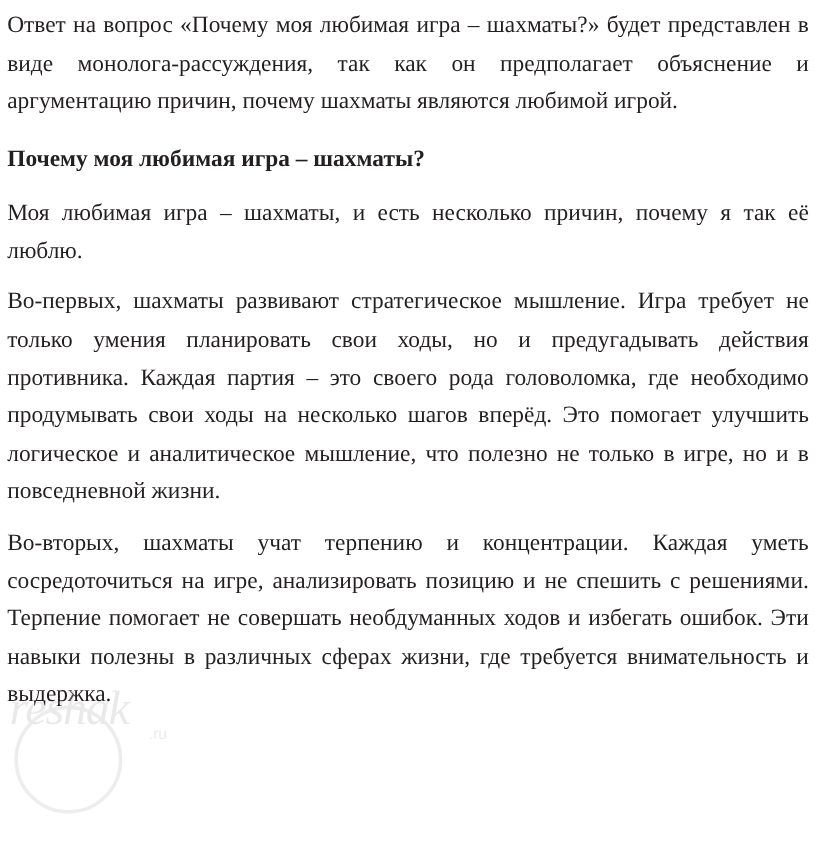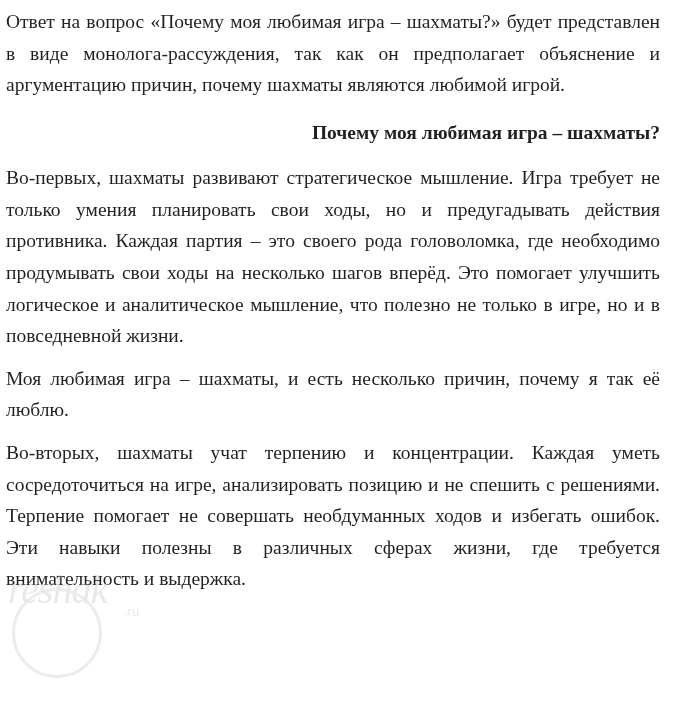--- a/index.html
+++ b/index.html
@@ -13,38 +13,38 @@
     font-family: "Liberation Serif", "DejaVu Serif", serif;
     color: #231f20;
     overflow: hidden;
     position: relative;
   }
   .page {
     position: relative;
     width: 680px;
     height: 716px;
     box-sizing: border-box;
-    padding: 4px 20px 0 6px;
+    padding: 4px 6px 0 6px;
   }
   .para {
     font-size: 19.5px;
     line-height: 1.62;
     text-align: justify;
     text-justify: inter-word;
     margin: 0 0 11px 0;
     hyphens: none;
   }
   .para.first {
     margin-top: 2px;
   }
   .heading {
     font-size: 19.5px;
     line-height: 1.62;
     font-weight: bold;
-    text-align: right;
+    text-align: left;
     margin: 16px 0 14px 0;
   }
   .watermark {
     position: absolute;
     left: 6px;
     top: 548px;
     width: 210px;
     height: 130px;
     pointer-events: none;
     opacity: 0.30;
@@ -81,23 +81,23 @@
 </style>
 </head>
 <body>
 
 <div class="page">
 
   <p class="para first">Ответ на вопрос «Почему моя любимая игра – шахматы?» будет представлен в виде монолога-рассуждения, так как он предполагает объяснение и аргументацию причин, почему шахматы являются любимой игрой.</p>
 
   <h2 class="heading">Почему моя любимая игра – шахматы?</h2>
 
+  <p class="para">Моя любимая игра – шахматы, и есть несколько причин, почему я так её люблю.</p>
+
   <p class="para">Во-первых, шахматы развивают стратегическое мышление. Игра требует не только умения планировать свои ходы, но и предугадывать действия противника. Каждая партия – это своего рода головоломка, где необходимо продумывать свои ходы на несколько шагов вперёд. Это помогает улучшить логическое и аналитическое мышление, что полезно не только в игре, но и в повседневной жизни.</p>
-
-  <p class="para">Моя любимая игра – шахматы, и есть несколько причин, почему я так её люблю.</p>
 
   <p class="para">Во-вторых, шахматы учат терпению и концентрации. Каждая уметь сосредоточиться на игре, анализировать позицию и не спешить с решениями. Терпение помогает не совершать необдуманных ходов и избегать ошибок. Эти навыки полезны в различных сферах жизни, где требуется внимательность и выдержка.</p>
 
   <div class="watermark">
     <div class="wm-ring"></div>
     <div class="wm-text">reshak</div>
     <div class="wm-sub">.ru</div>
   </div>
 
 </div>

